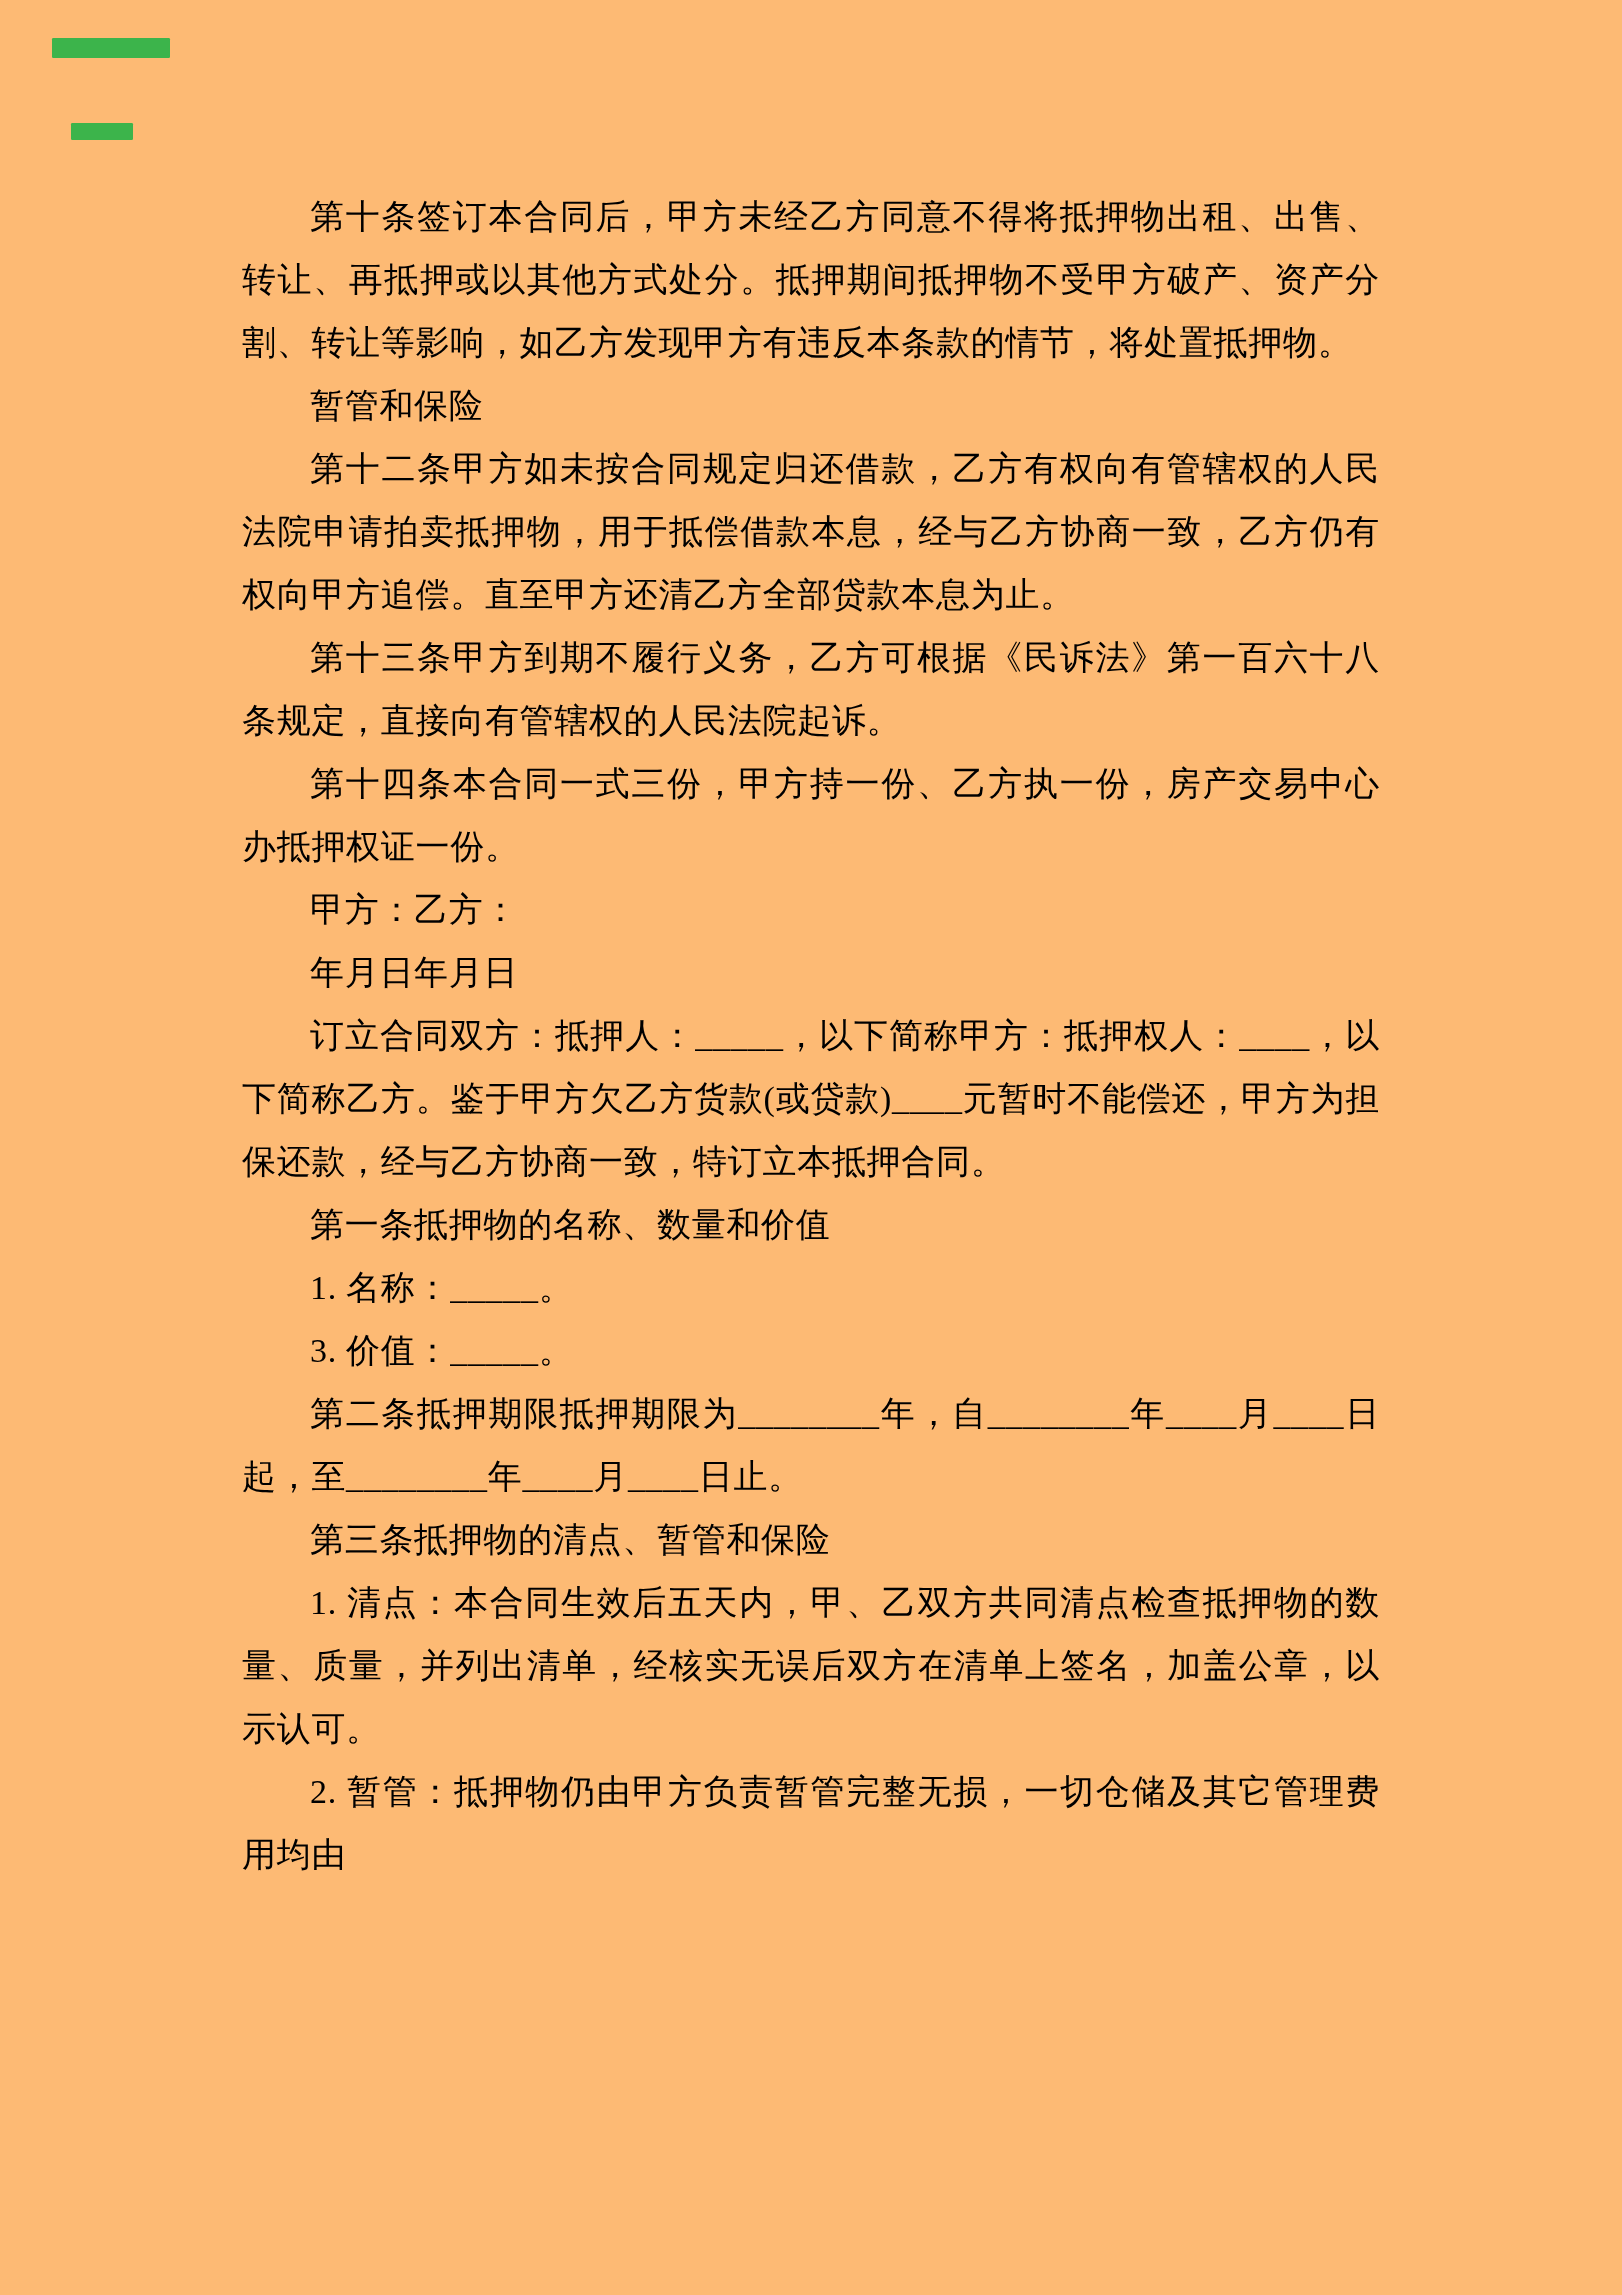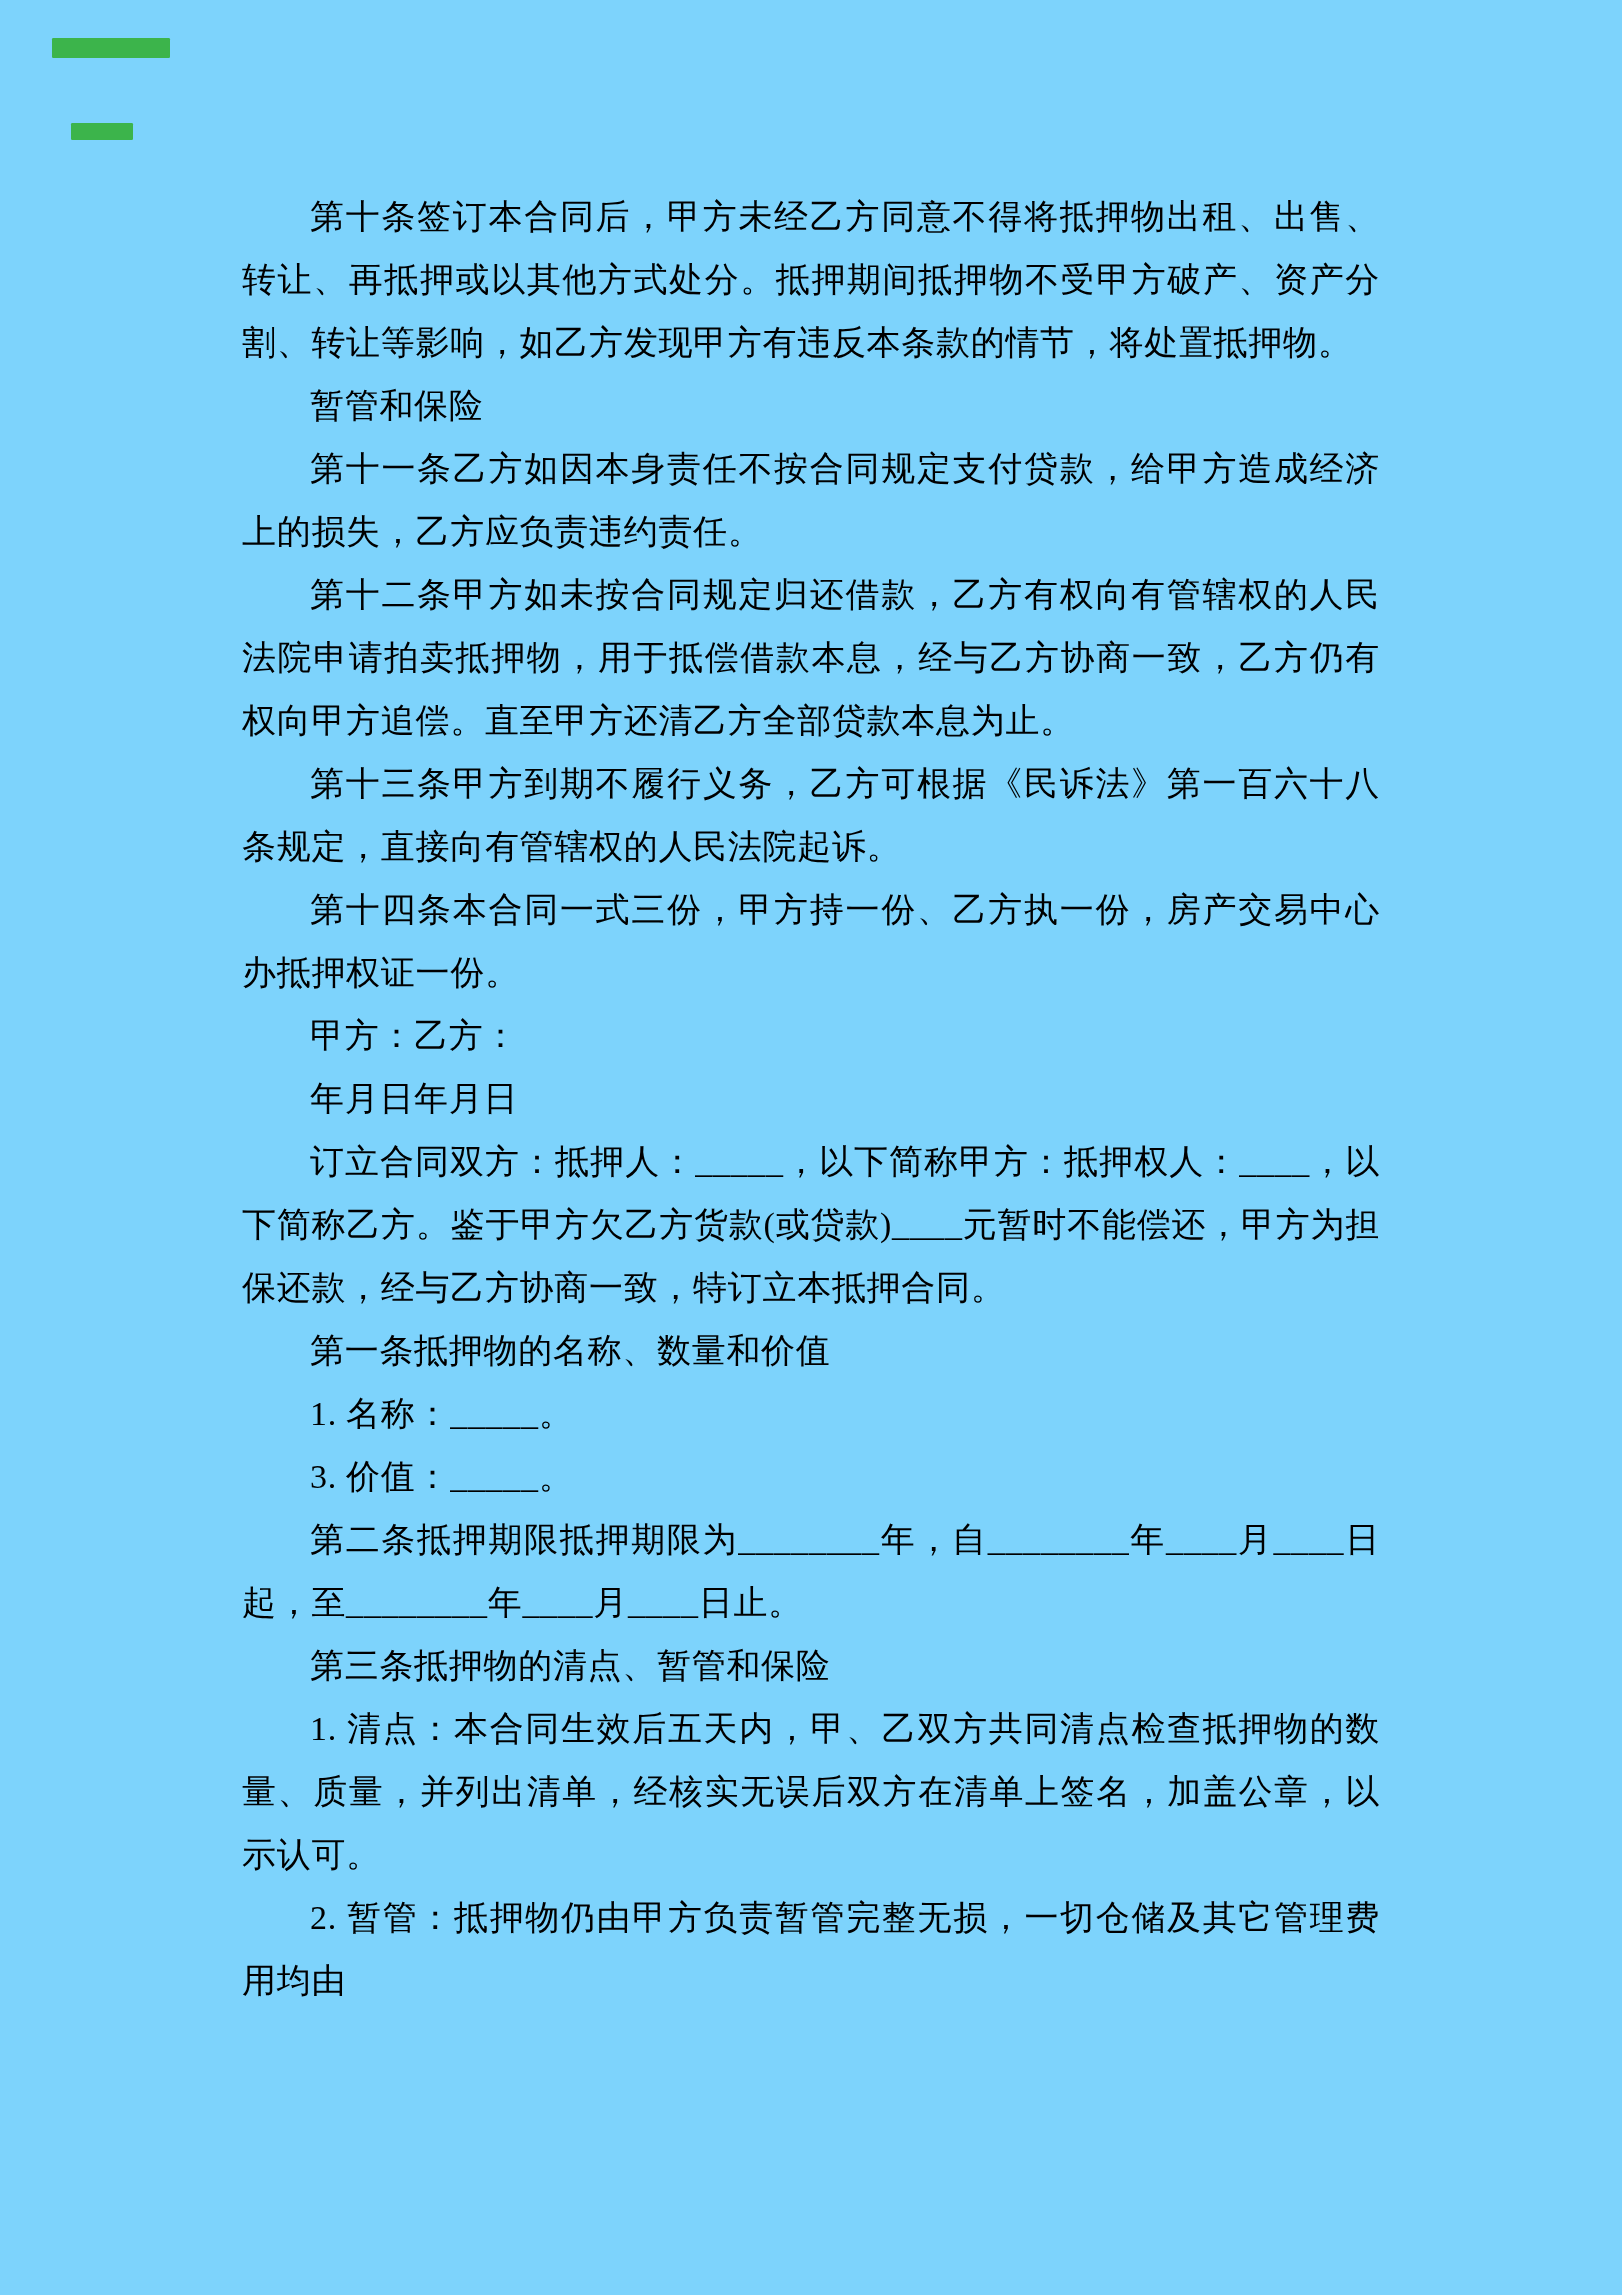--- a/index.html
+++ b/index.html
@@ -5,21 +5,21 @@
   * { box-sizing: border-box; }
   html, body {
     margin: 0;
     padding: 0;
     background: #ffffff;
   }
   .page {
     position: relative;
     width: 1623px;
     height: 2295px;
-    background: #7dd3fc;
+    background: #fdba74;
     overflow: hidden;
     font-family: "Liberation Serif", "DejaVu Serif", serif;
     color: #000000;
   }
   .corner-mark {
     position: absolute;
     background: #3cb44b;
     border-radius: 1.3px;
   }
   .corner-mark.m1 { left: 52px;  top: 38px;  width: 118px; height: 19.6px; }
@@ -46,21 +46,20 @@
 <body>
 
 <div class="page">
 
   <div class="corner-mark m1"></div>
   <div class="corner-mark m2"></div>
 
   <div class="content">
     <p>第十条签订本合同后，甲方未经乙方同意不得将抵押物出租、出售、转让、再抵押或以其他方式处分。抵押期间抵押物不受甲方破产、资产分割、转让等影响，如乙方发现甲方有违反本条款的情节，将处置抵押物。</p>
     <p>暂管和保险</p>
-    <p>第十一条乙方如因本身责任不按合同规定支付贷款，给甲方造成经济上的损失，乙方应负责违约责任。</p>
     <p>第十二条甲方如未按合同规定归还借款，乙方有权向有管辖权的人民法院申请拍卖抵押物，用于抵偿借款本息，经与乙方协商一致，乙方仍有权向甲方追偿。直至甲方还清乙方全部贷款本息为止。</p>
     <p>第十三条甲方到期不履行义务，乙方可根据《民诉法》第一百六十八条规定，直接向有管辖权的人民法院起诉。</p>
     <p>第十四条本合同一式三份，甲方持一份、乙方执一份，房产交易中心办抵押权证一份。</p>
     <p>甲方：乙方：</p>
     <p>年月日年月日</p>
     <p>订立合同双方：抵押人：_____，以下简称甲方：抵押权人：____，以下简称乙方。鉴于甲方欠乙方货款(或贷款)____元暂时不能偿还，甲方为担保还款，经与乙方协商一致，特订立本抵押合同。</p>
     <p>第一条抵押物的名称、数量和价值</p>
     <p>1. 名称：_____。</p>
     <p>3. 价值：_____。</p>
     <p>第二条抵押期限抵押期限为________年，自________年____月____日起，至________年____月____日止。</p>

